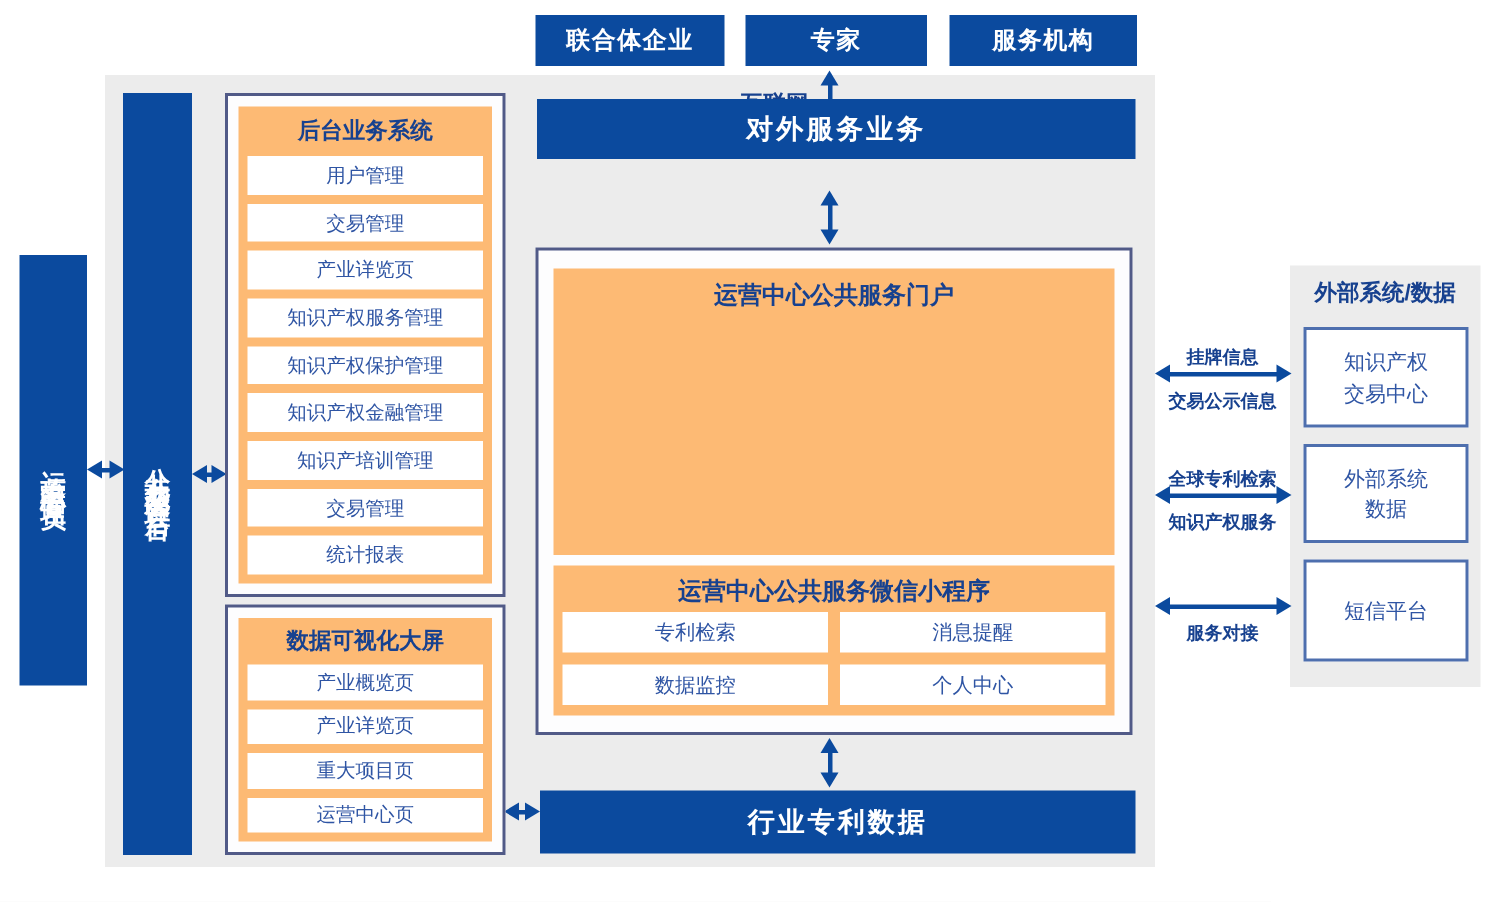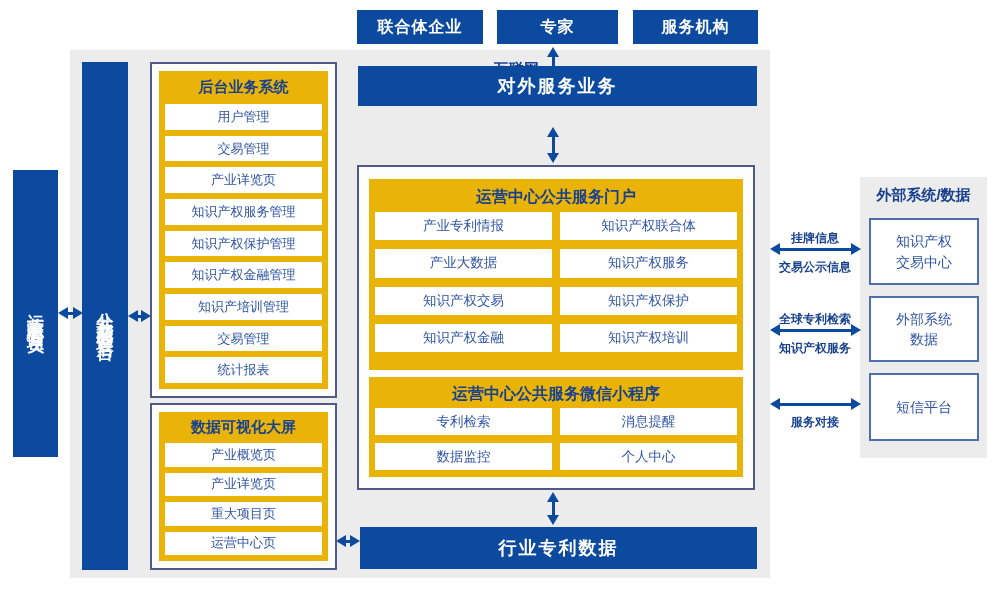--- a/index.html
+++ b/index.html
@@ -6,21 +6,21 @@
   body{font-family:"Liberation Sans","DejaVu Sans",sans-serif;}
   .stage{position:relative;width:1000px;height:601px;background:#fff;overflow:hidden;}
   .abs{position:absolute;}
   .gray{background:#ececec;}
   .bluebox{background:#0b4a9e;color:#fff;font-weight:bold;display:flex;align-items:center;justify-content:center;}
   .topbox{font-size:16px;letter-spacing:1px;}
   .hbar{font-size:18px;letter-spacing:2px;}
   .vbar{background:#0b4a9e;color:#fff;font-weight:bold;writing-mode:vertical-rl;text-orientation:upright;
         display:flex;align-items:center;justify-content:center;font-size:17px;letter-spacing:4px;}
   .container{background:#fdfdfe;border:2px solid #515a87;box-sizing:border-box;}
-  .lav{background:#eab308;box-sizing:border-box;}
+  .lav{background:#fdba74;box-sizing:border-box;}
   .panel-title{color:#17418f;font-weight:bold;text-align:center;}
   .itemrow{background:#fff;color:#2f55a4;font-size:13px;display:flex;align-items:center;justify-content:center;}
   .grid2{display:grid;grid-template-columns:1fr 1fr;}
   .ext-box{background:#fff;border:2px solid #4e6fae;box-sizing:border-box;color:#2f55a4;font-size:14px;
            display:flex;align-items:center;justify-content:center;text-align:center;white-space:pre-line;line-height:1.45;}
   .flow-label{position:absolute;width:104px;text-align:center;font-size:12px;font-weight:bold;color:#17418f;}
   .inet{position:absolute;font-size:15px;font-weight:bold;color:#17418f;text-align:center;}
   
   .arrow-h{position:absolute;height:3px;background:#0b4a9e;}
   .arrow-h::before,.arrow-h::after{content:"";position:absolute;top:-5px;width:0;height:0;
@@ -94,30 +94,20 @@
       <div class="itemrow" style="flex:1;">产业详览页</div>
       <div class="itemrow" style="flex:1;">重大项目页</div>
       <div class="itemrow" style="flex:1;">运营中心页</div>
     </div>
   </div>
 
   <div class="abs container" style="left:357px;top:165px;width:398px;height:325px;">
 
     <div class="lav" style="position:absolute;left:10px;top:12px;width:374px;height:191px;padding:8px 6px 0;">
       <div class="panel-title" style="font-size:16px;height:25px;">运营中心公共服务门户</div>
-      <div class="grid2" style="gap:9px 8px;height:140px;grid-auto-rows:1fr;">
-        <div class="itemrow" style="font-size:13.5px;">产业专利情报</div>
-        <div class="itemrow" style="font-size:13.5px;">知识产权联合体</div>
-        <div class="itemrow" style="font-size:13.5px;">产业大数据</div>
-        <div class="itemrow" style="font-size:13.5px;">知识产权服务</div>
-        <div class="itemrow" style="font-size:13.5px;">知识产权交易</div>
-        <div class="itemrow" style="font-size:13.5px;">知识产权保护</div>
-        <div class="itemrow" style="font-size:13.5px;">知识产权金融</div>
-        <div class="itemrow" style="font-size:13.5px;">知识产权培训</div>
-      </div>
     </div>
 
     <div class="lav" style="position:absolute;left:10px;top:210px;width:374px;height:100px;padding:7px 6px 0;">
       <div class="panel-title" style="font-size:16px;height:24px;">运营中心公共服务微信小程序</div>
       <div class="grid2" style="gap:8px 8px;height:62px;grid-auto-rows:1fr;">
         <div class="itemrow" style="font-size:13.5px;">专利检索</div>
         <div class="itemrow" style="font-size:13.5px;">消息提醒</div>
         <div class="itemrow" style="font-size:13.5px;">数据监控</div>
         <div class="itemrow" style="font-size:13.5px;">个人中心</div>
       </div>

